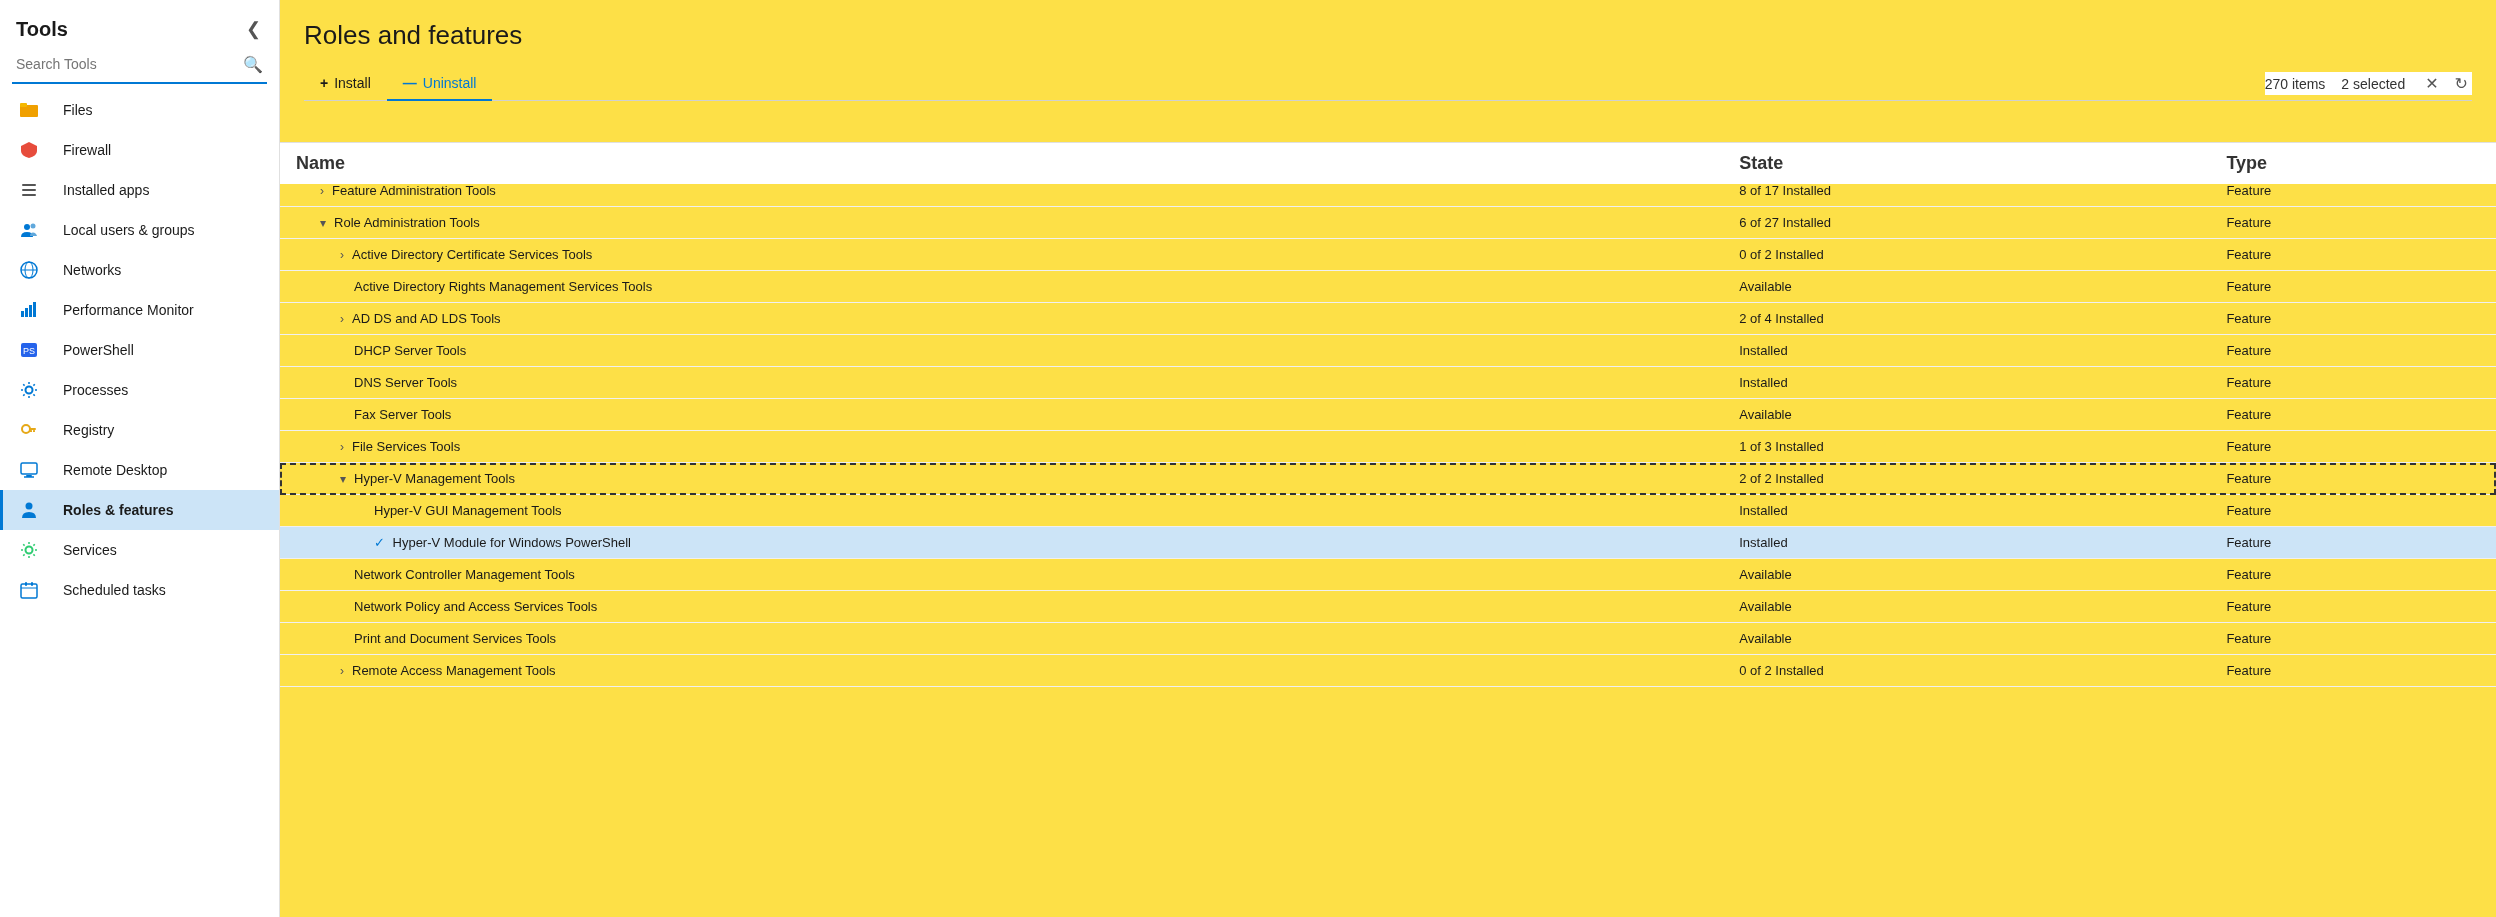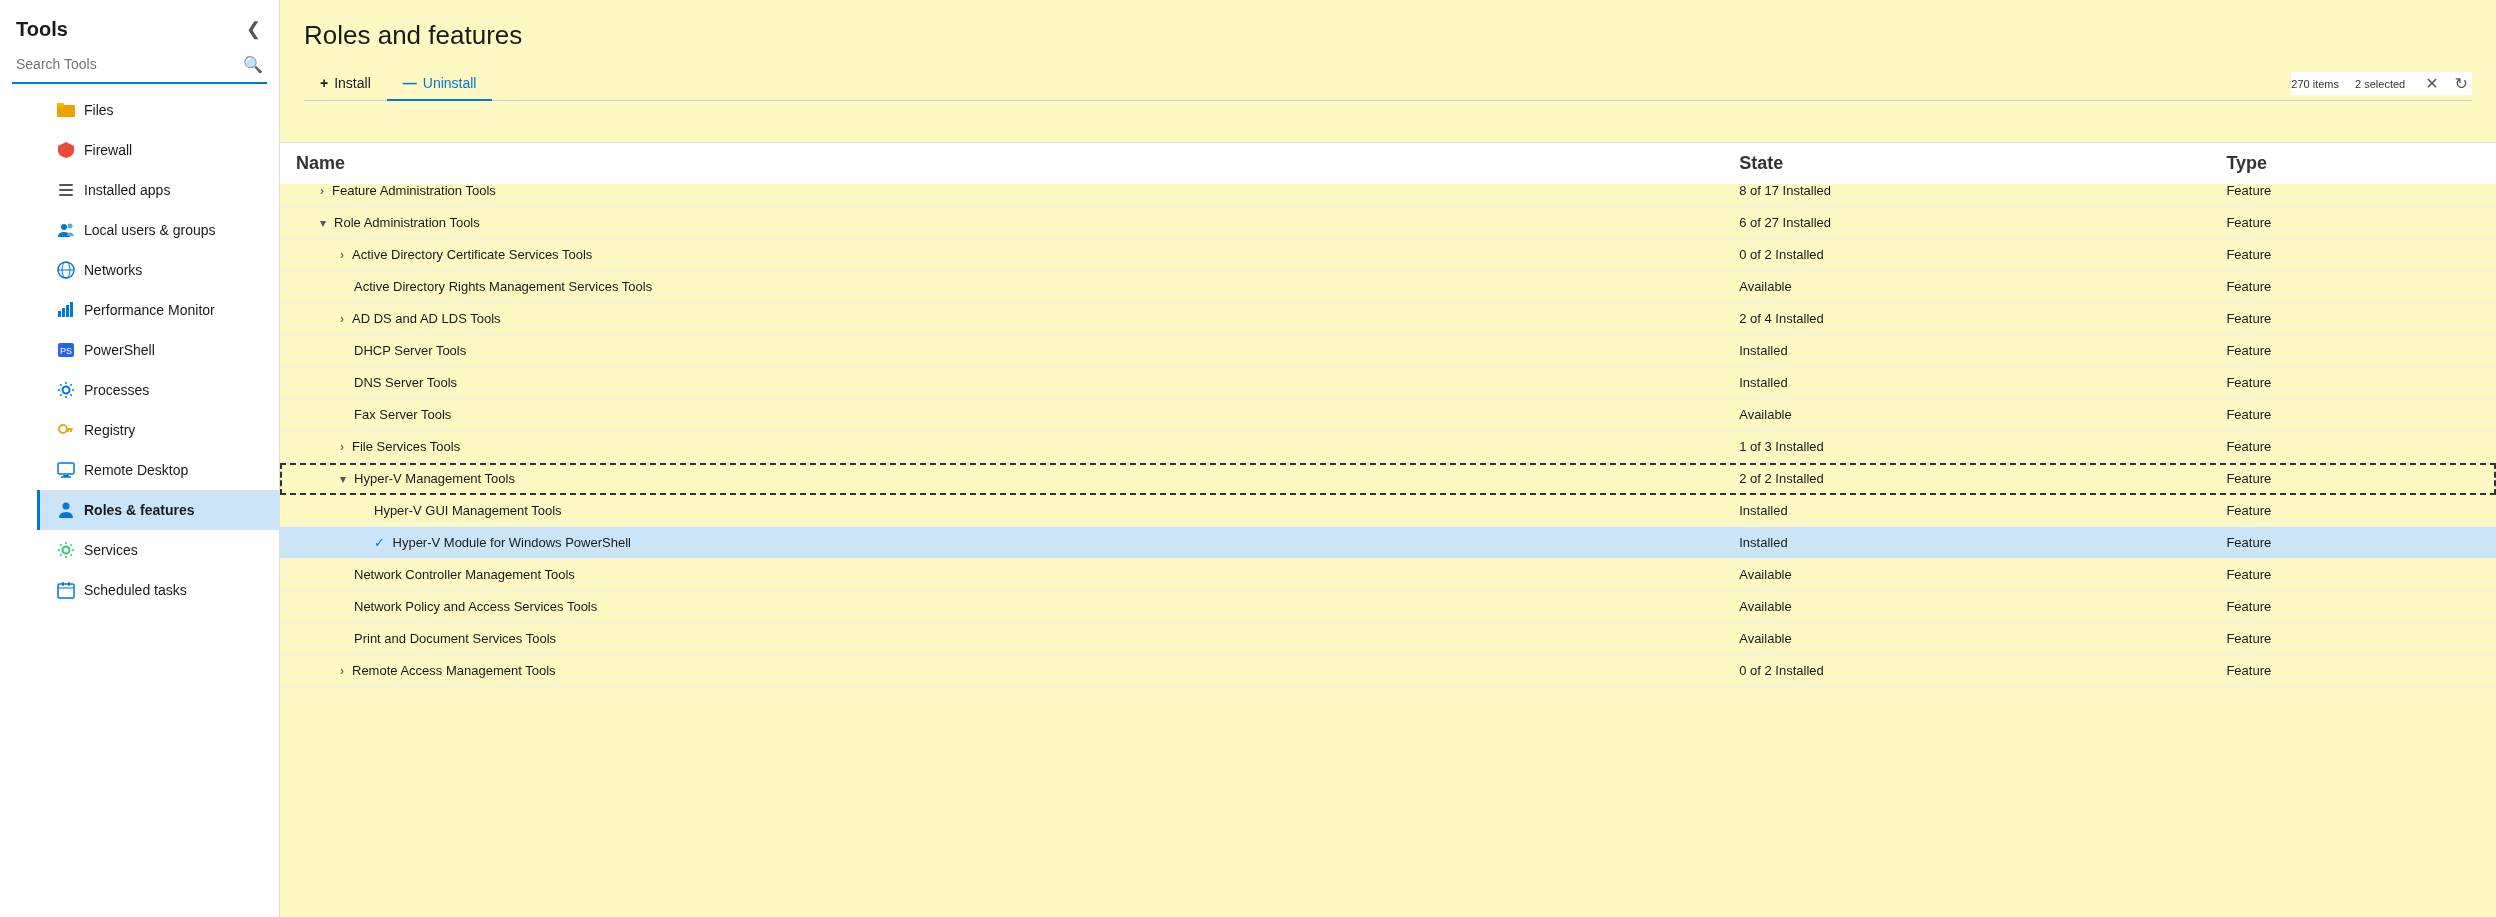--- a/index.html
+++ b/index.html
@@ -62,24 +62,23 @@
       flex: 1;
       overflow-y: auto;
       padding: 4px 0;
     }
     .nav-item {
       display: flex;
       align-items: center;
       padding: 10px 16px;
       cursor: pointer;
       color: #1a1a1a;
-      gap: 8px;
+      gap: 24px;
       font-size: 14px;
       border-left: 3px solid transparent;
-      margin-left: 37px;
     }
     .nav-item.active {
       background: #cce4f7;
       border-left: 3px solid #0078d4;
       font-weight: 600;
     }
     .nav-icon {
       width: 20px;
       height: 20px;
       display: flex;
@@ -88,21 +87,21 @@
       font-size: 16px;
       flex-shrink: 0;
     }
 
     
     #main {
       flex: 1;
       display: flex;
       flex-direction: column;
       overflow: hidden;
-      background: #fef9c3;
+      background: #fde047;
     }
     #main-header {
       padding: 20px 24px 0 24px;
     }
     #page-title {
       font-size: 26px;
       font-weight: 400;
       color: #1a1a1a;
       margin-bottom: 16px;
     }
@@ -140,21 +139,21 @@
       justify-content: flex-end;
       padding: 8px 24px;
       gap: 16px;
       background: #fff;
       border-bottom: 1px solid #e0e0e0;
       position: sticky;
       top: 0;
       z-index: 10;
     }
     .status-count {
-      font-size: 11px;
+      font-size: 14px;
       color: #333;
     }
     .status-actions {
       display: flex;
       align-items: center;
       gap: 8px;
     }
     .status-action-btn {
       background: none;
       border: none;

